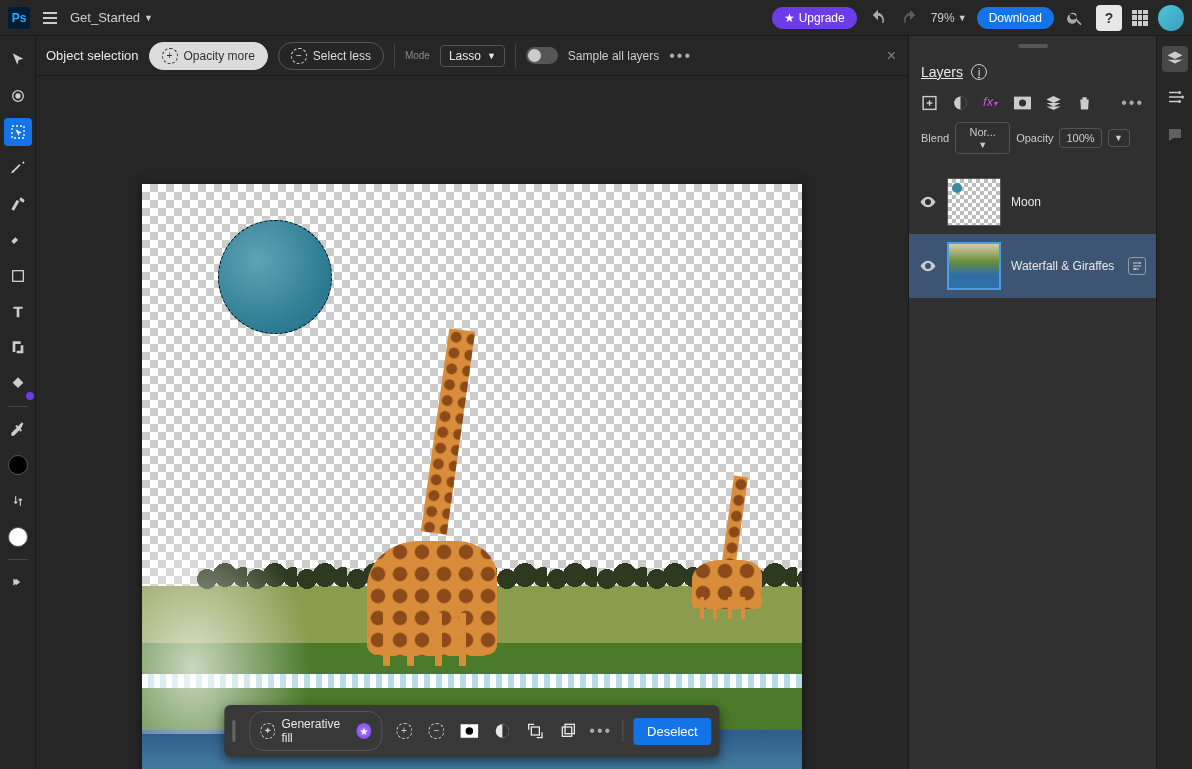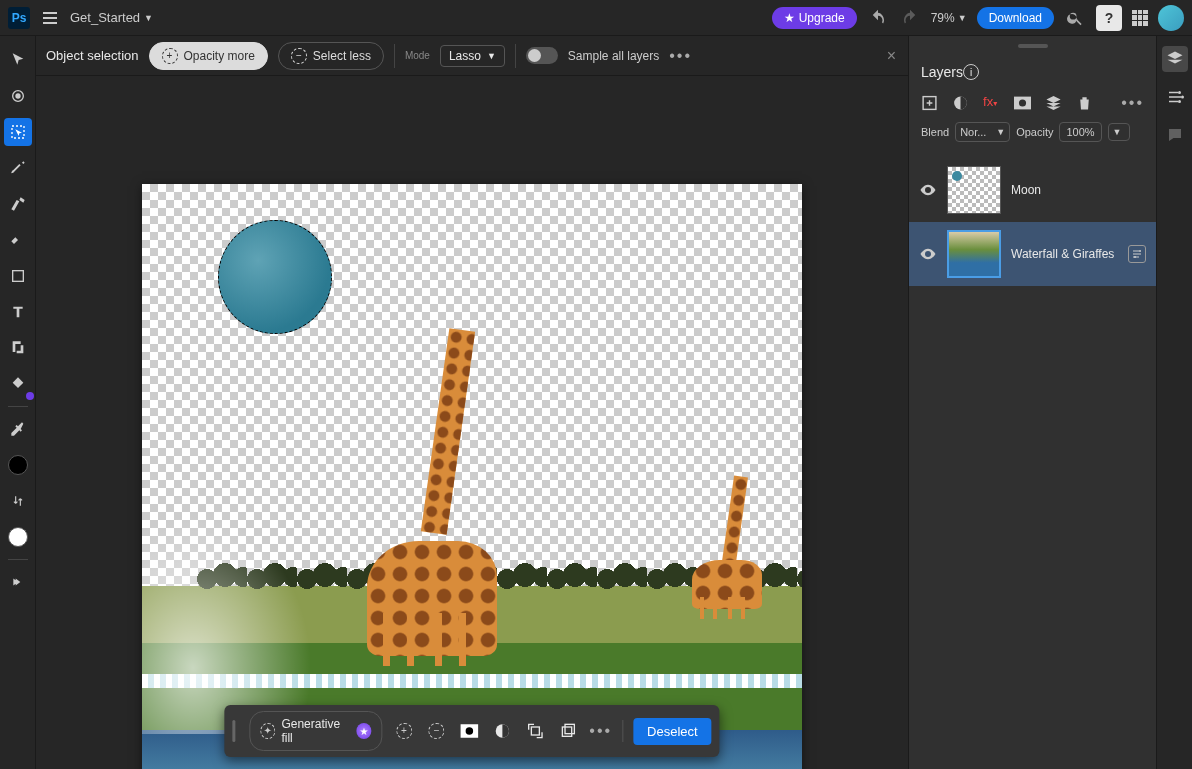--- a/index.html
+++ b/index.html
@@ -60,27 +60,27 @@
 .g-legs span{position:absolute; bottom:0; width:7%; height:100%; background:#d98c3a;}
 .g-legs span:nth-child(1){left:5%;} .g-legs span:nth-child(2){left:28%;} .g-legs span:nth-child(3){left:55%;} .g-legs span:nth-child(4){left:78%;}
 .float-bar { position: absolute; left: 50%; transform: translateX(-50%); bottom: 12px; background: #383838; border-radius: 6px; padding: 6px 8px; display: flex; align-items: center; gap: 10px; box-shadow: 0 4px 12px rgba(0,0,0,.5);}
 .float-icon { width: 24px; height: 24px; display: flex; align-items: center; justify-content: center; cursor: pointer; fill:#e8e8e8;}
 .gen-pill { display: flex; align-items: center; gap: 6px; border: 1px solid #555; border-radius: 14px; padding: 5px 10px; font-size: 12px; cursor: pointer;}
 .gen-star { width:16px; height:16px; background:radial-gradient(circle,#b07fff,#6d3ce6); border-radius:50%; display:flex; align-items:center; justify-content:center; font-size:10px; color:#fff;}
 .btn-deselect { background:#1473e6; color:#fff; padding:6px 14px; border-radius:4px; font-size:13px; cursor:pointer;}
 .float-vdiv{width:1px; height:22px; background:#555;}
 .right-col { width: 248px; background: #303030; display: flex; flex-direction: column; border-left:1px solid #1a1a1a;}
 .panel-tab-handle{height:20px;display:flex;justify-content:center;align-items:center;} .panel-tab-handle div{width:30px;height:4px;background:#555;border-radius:2px;}
-.panel-header { display:flex; align-items:center; padding:8px 12px; font-size:14px; font-weight:500;}
+.panel-header { display:flex; align-items:center; gap:8px; padding:8px 12px; font-size:14px; font-weight:500;text-decoration:underline;}
 .info-circle{width:16px;height:16px;border:1.3px solid #ccc;border-radius:50%;font-size:10px;display:flex;align-items:center;justify-content:center;cursor:pointer;}
 .layer-actions { display:flex; gap:14px; padding:6px 12px 10px; align-items:center; fill:#ccc;}
 .layer-actions .spacer{flex:1;}
 .layer-actions .la-icon{width:18px;height:18px;cursor:pointer;}
 .blend-row{display:flex;align-items:center;gap:6px;padding:0 12px 10px;font-size:11px;color:#ccc;}
-.blend-select{border:1px solid #555;border-radius:4px;padding:3px 4px;display:flex;align-items:center;gap:2px;cursor:pointer;font-size:11px;min-width:55px;justify-content:space-between;}
+.blend-select{border:1px solid #555;border-radius:4px;padding:3px 4px;display:flex;align-items:center;gap:2px;cursor:pointer;font-size:11px;min-width:55px;justify-content:space-between;flex-direction:column;}
 .opacity-box{border:1px solid #555;border-radius:4px;padding:3px 6px;font-size:11px;display:flex;align-items:center;gap:6px;cursor:pointer;}
 .layer-list{flex:1;overflow:auto;padding-top:6px;}
 .layer-row{display:flex;align-items:center;gap:10px;padding:8px 10px;cursor:pointer;}
 .layer-row.selected{background:#3d5472;}
 .eye{width:18px;height:18px;cursor:pointer;fill:#ccc;}
 .thumb{width:54px;height:48px;border:1px solid #555;background-image:
   linear-gradient(45deg,#bbb 25%,transparent 25%), linear-gradient(-45deg,#bbb 25%,transparent 25%),
   linear-gradient(45deg,transparent 75%,#bbb 75%), linear-gradient(-45deg,transparent 75%,#bbb 75%);
   background-size:8px 8px; background-position:0 0,0 4px,4px -4px,-4px 0; background-color:#fff;position:relative;}
 .layer-row.selected .thumb{border:2px solid #4a9de6;}
@@ -339,21 +339,21 @@
     </div>
     <div class="layer-actions">
       <svg class="la-icon" viewBox="0 0 24 24">
           <rect x="3" y="3" width="18" height="18" fill="none" stroke="#ccc" stroke-width="2"></rect>
           <path d="M12 8v8M8 12h8" stroke="#ccc" stroke-width="2"></path>
         </svg>
       <svg class="la-icon" viewBox="0 0 24 24">
           <circle cx="12" cy="12" r="9" fill="#ccc"></circle>
           <path d="M12 3A9 9 0 0 1 12 21z" fill="#303030"></path>
         </svg>
-      <div class="la-icon" style="font-size:13px;color:#ef4444">fx<span style="font-size:8px">▾</span></div>
+      <div class="la-icon" style="font-style:italic;font-size:13px;color:#d946ef">fx<span style="font-size:8px">▾</span></div>
       <svg class="la-icon" viewBox="0 0 24 18">
           <rect width="24" height="18" fill="#ccc"></rect>
           <circle cx="12" cy="9" r="5" fill="#303030"></circle>
         </svg>
       <svg class="la-icon" viewBox="0 0 24 24" fill="#ccc">
           <path d="M12 2l10 5-10 5L2 7z M2 12l10 5 10-5 M2 17l10 5 10-5"></path>
         </svg>
       <svg class="la-icon" viewBox="0 0 24 24" fill="#ccc">
           <path d="M6 7h12l-1 14H7z M9 4h6v3H9z M4 7h16"></path>
         </svg>

